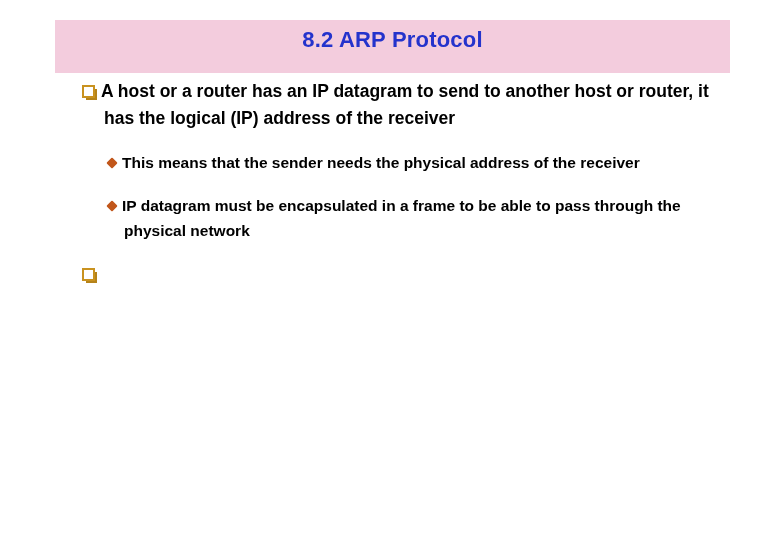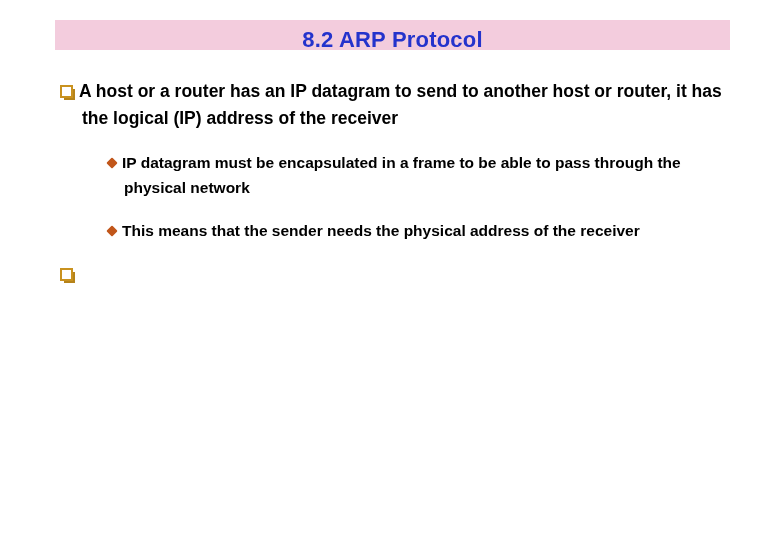--- a/index.html
+++ b/index.html
@@ -15,21 +15,21 @@
     font-family: "Liberation Sans", sans-serif;
     -webkit-font-smoothing: none;
   }
 
   
   .title-bar {
     position: absolute;
     left: 55px;
     top: 20px;
     width: 675px;
-    height: 30px;
+    height: 53px;
     background: #f3ccdd;
   }
   .title-text {
     position: absolute;
     left: 0;
     right: 0;
     top: 7px;
     text-align: center;
     font-size: 22px;
     font-weight: bold;
@@ -41,21 +41,21 @@
   .content {
     position: absolute;
     left: 0;
     top: 78px;
     width: 780px;
   }
 
   .bullet-block {
     position: relative;
     margin: 0 0 0 0;
-    padding-left: 82px;
+    padding-left: 104px;
     padding-right: 38px;
   }
   .bullet-block.level1 { margin-bottom: 18px; }
   .bullet-block.level2 {
     padding-left: 124px;
     padding-right: 52px;
     margin-bottom: 18px;
   }
 
   .bullet-text {
@@ -113,25 +113,25 @@
   <div class="title-text">8.2 ARP Protocol</div>
 </div>
 
 <div class="content">
 
   <div class="bullet-block level1">
     <div class="bullet-text"><span class="mark-square"></span><span>A host or a router has an IP datagram to send to another host or router, it has the logical (IP) address of the receiver</span></div>
   </div>
 
   <div class="bullet-block level2">
-    <div class="bullet-text"><span class="mark-diamond"></span><span>IP datagram must be encapsulated in a frame to be able to pass through the physical network</span></div>
+    <div class="bullet-text"><span class="mark-diamond"></span><span>This means that the sender needs the physical address of the receiver</span></div>
   </div>
 
   <div class="bullet-block level2">
-    <div class="bullet-text"><span class="mark-diamond"></span><span>This means that the sender needs the physical address of the receiver</span></div>
+    <div class="bullet-text"><span class="mark-diamond"></span><span>IP datagram must be encapsulated in a frame to be able to pass through the physical network</span></div>
   </div>
 
   <div class="bullet-block level1">
     <div class="bullet-text"><span class="mark-square"></span></div>
   </div>
 
 </div>
 
 <div class="footer">
 

